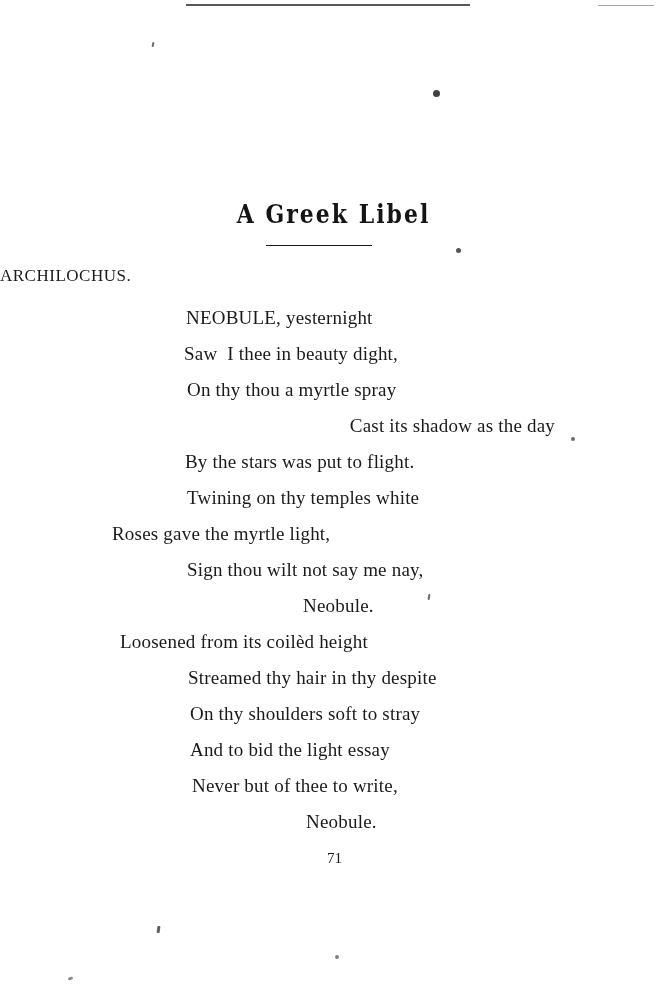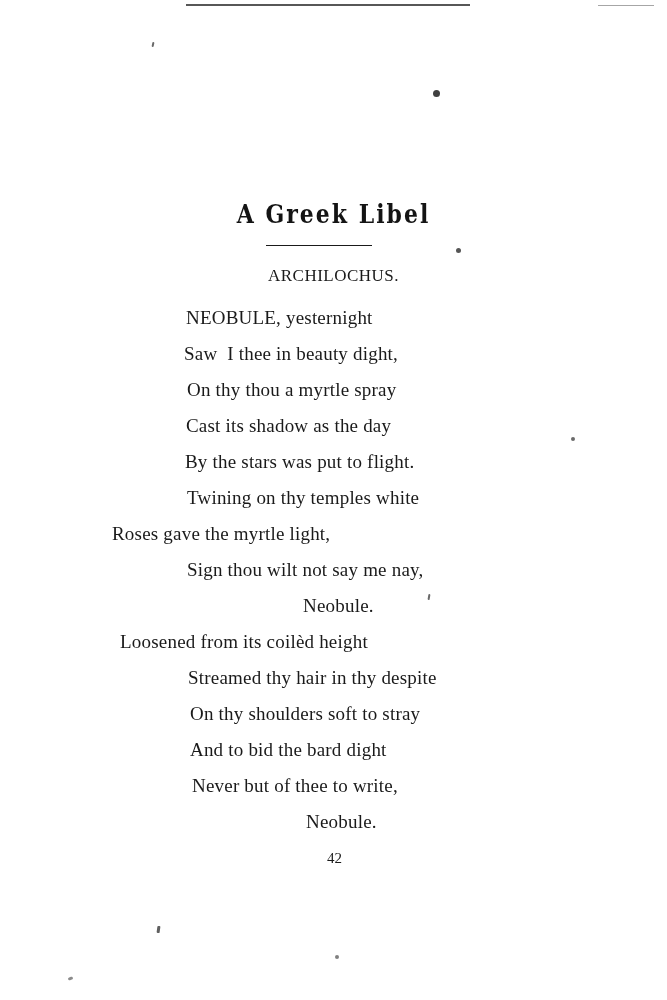--- a/index.html
+++ b/index.html
@@ -77,21 +77,20 @@
     width: 106px;
     height: 1px;
     background: #1a1a1a;
   }
 
   .attribution {
     position: absolute;
     left: 0;
     right: 0;
     top: 266px;
-    text-align: center;
     font-size: 17px;
     letter-spacing: .5px;
   }
 
   .poem {
     position: absolute;
     left: 0;
     top: 300px;
     width: 555px;
   }
@@ -106,21 +105,21 @@
 
   .line {
     font-size: 19px;
     line-height: 36px;
     white-space: pre;
     letter-spacing: .2px;
   }
   .line.indent-0  { padding-left: 186px; }
   .line.indent-1  { padding-left: 184px; }
   .line.indent-2  { padding-left: 187px; }
-  .line.indent-3  { padding-left: 186px; }
+  .line.indent-3  { padding-left: 186px; text-align: right; }
   .line.indent-4  { padding-left: 185px; }
   .line.indent-5  { padding-left: 187px; }
   .line.indent-6  { padding-left: 112px; }
   .line.indent-7  { padding-left: 187px; }
   .line.refrain   { padding-left: 303px; }
   .line.indent-8  { padding-left: 120px; }
   .line.indent-9  { padding-left: 188px; }
   .line.indent-10 { padding-left: 190px; }
   .line.indent-11 { padding-left: 190px; }
   .line.indent-12 { padding-left: 192px; }
@@ -169,22 +168,22 @@
       <div class="line indent-5">Twining on thy temples white</div>
       <div class="line indent-6">Roses gave the myrtle light,</div>
       <div class="line indent-7">Sign thou wilt not say me nay,</div>
       <div class="line refrain">Neobule.</div>
     </div>
 
     <div class="stanza">
       <div class="line indent-8">Loosened from its coilèd height</div>
       <div class="line indent-9">Streamed thy hair in thy despite</div>
       <div class="line indent-10">On thy shoulders soft to stray</div>
-      <div class="line indent-11">And to bid the bard dight</div>
+      <div class="line indent-11">And to bid the light essay</div>
       <div class="line indent-12">Never but of thee to write,</div>
       <div class="line refrain2">Neobule.</div>
     </div>
 
   </div>
 
-  <div class="folio">42</div>
+  <div class="folio">71</div>
 
 </div>
 
 </body></html>

